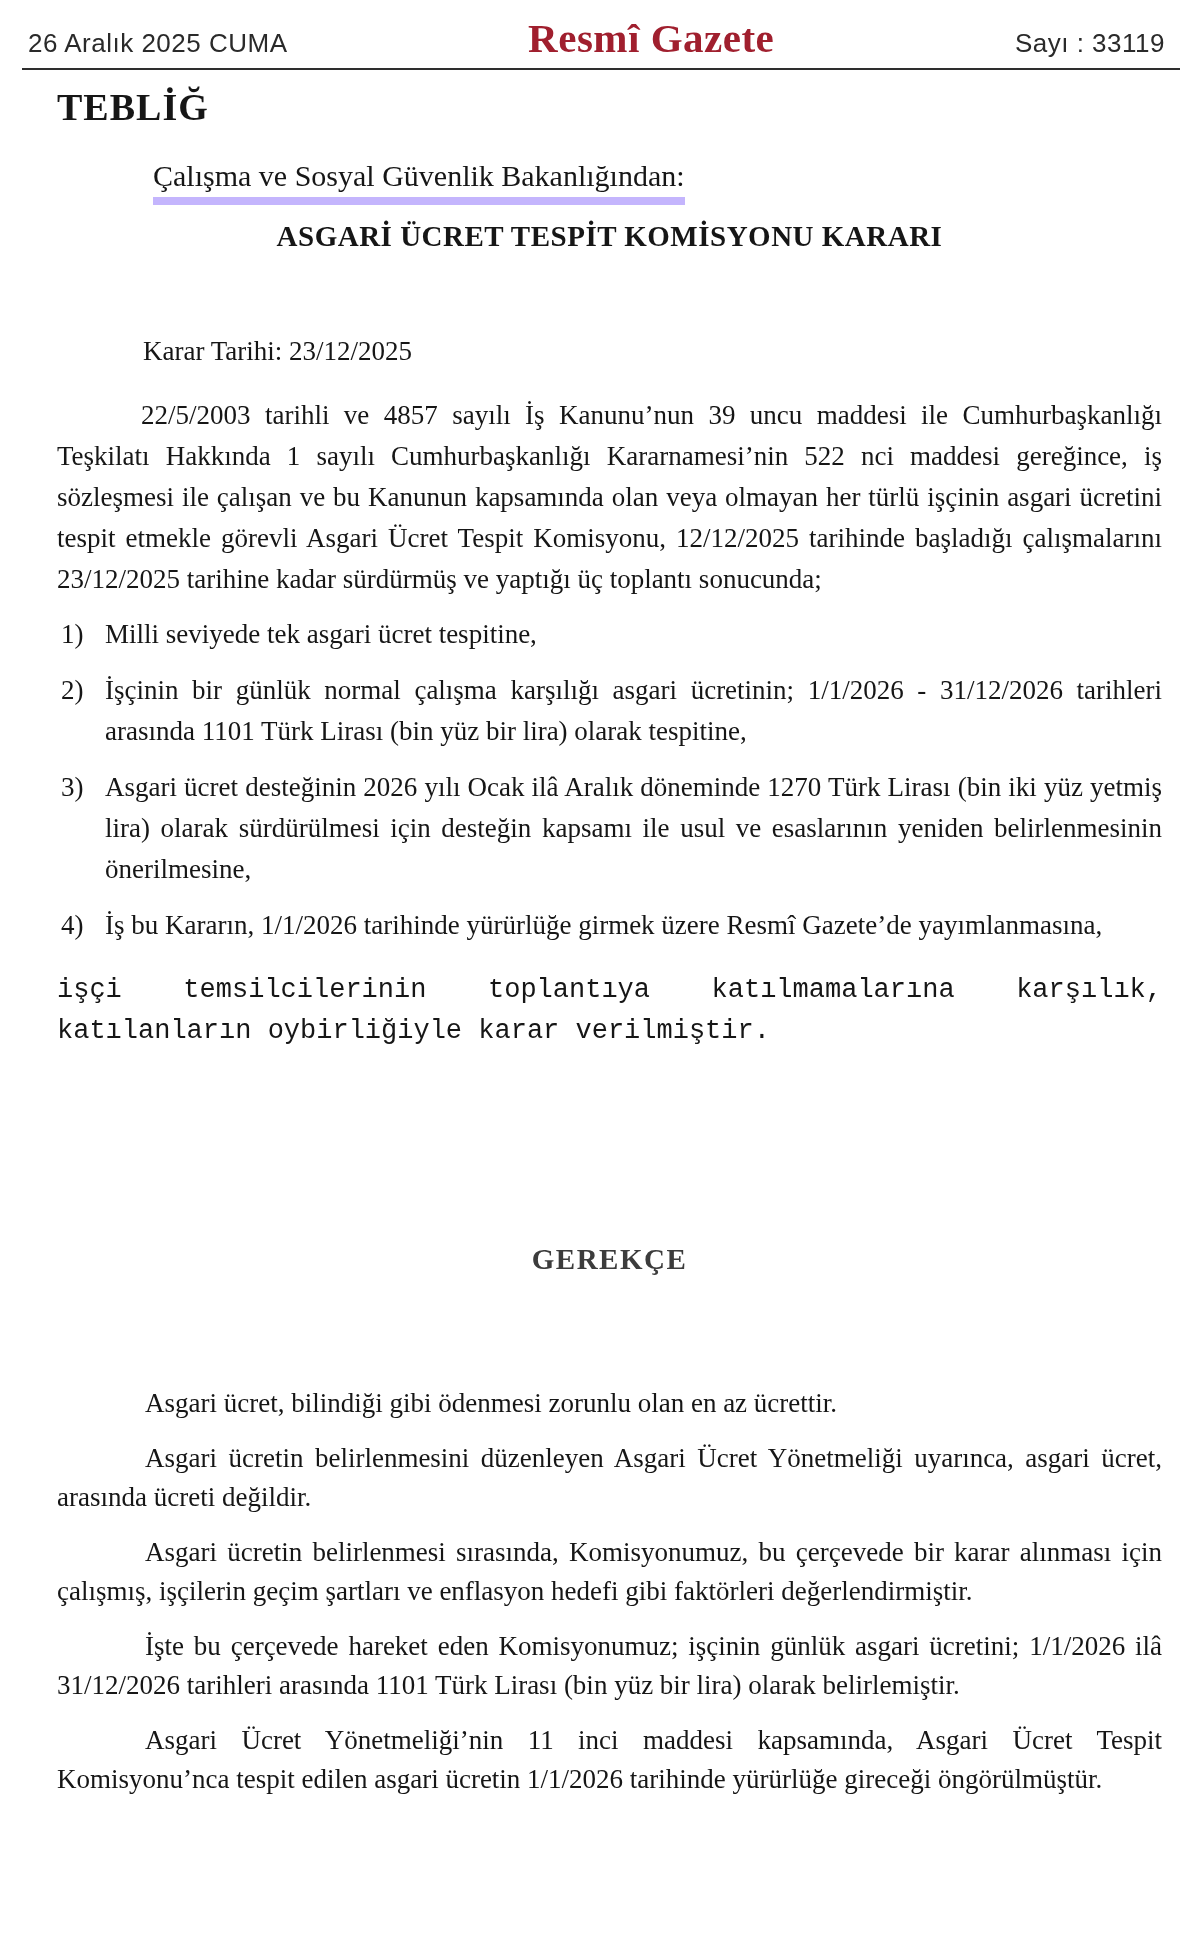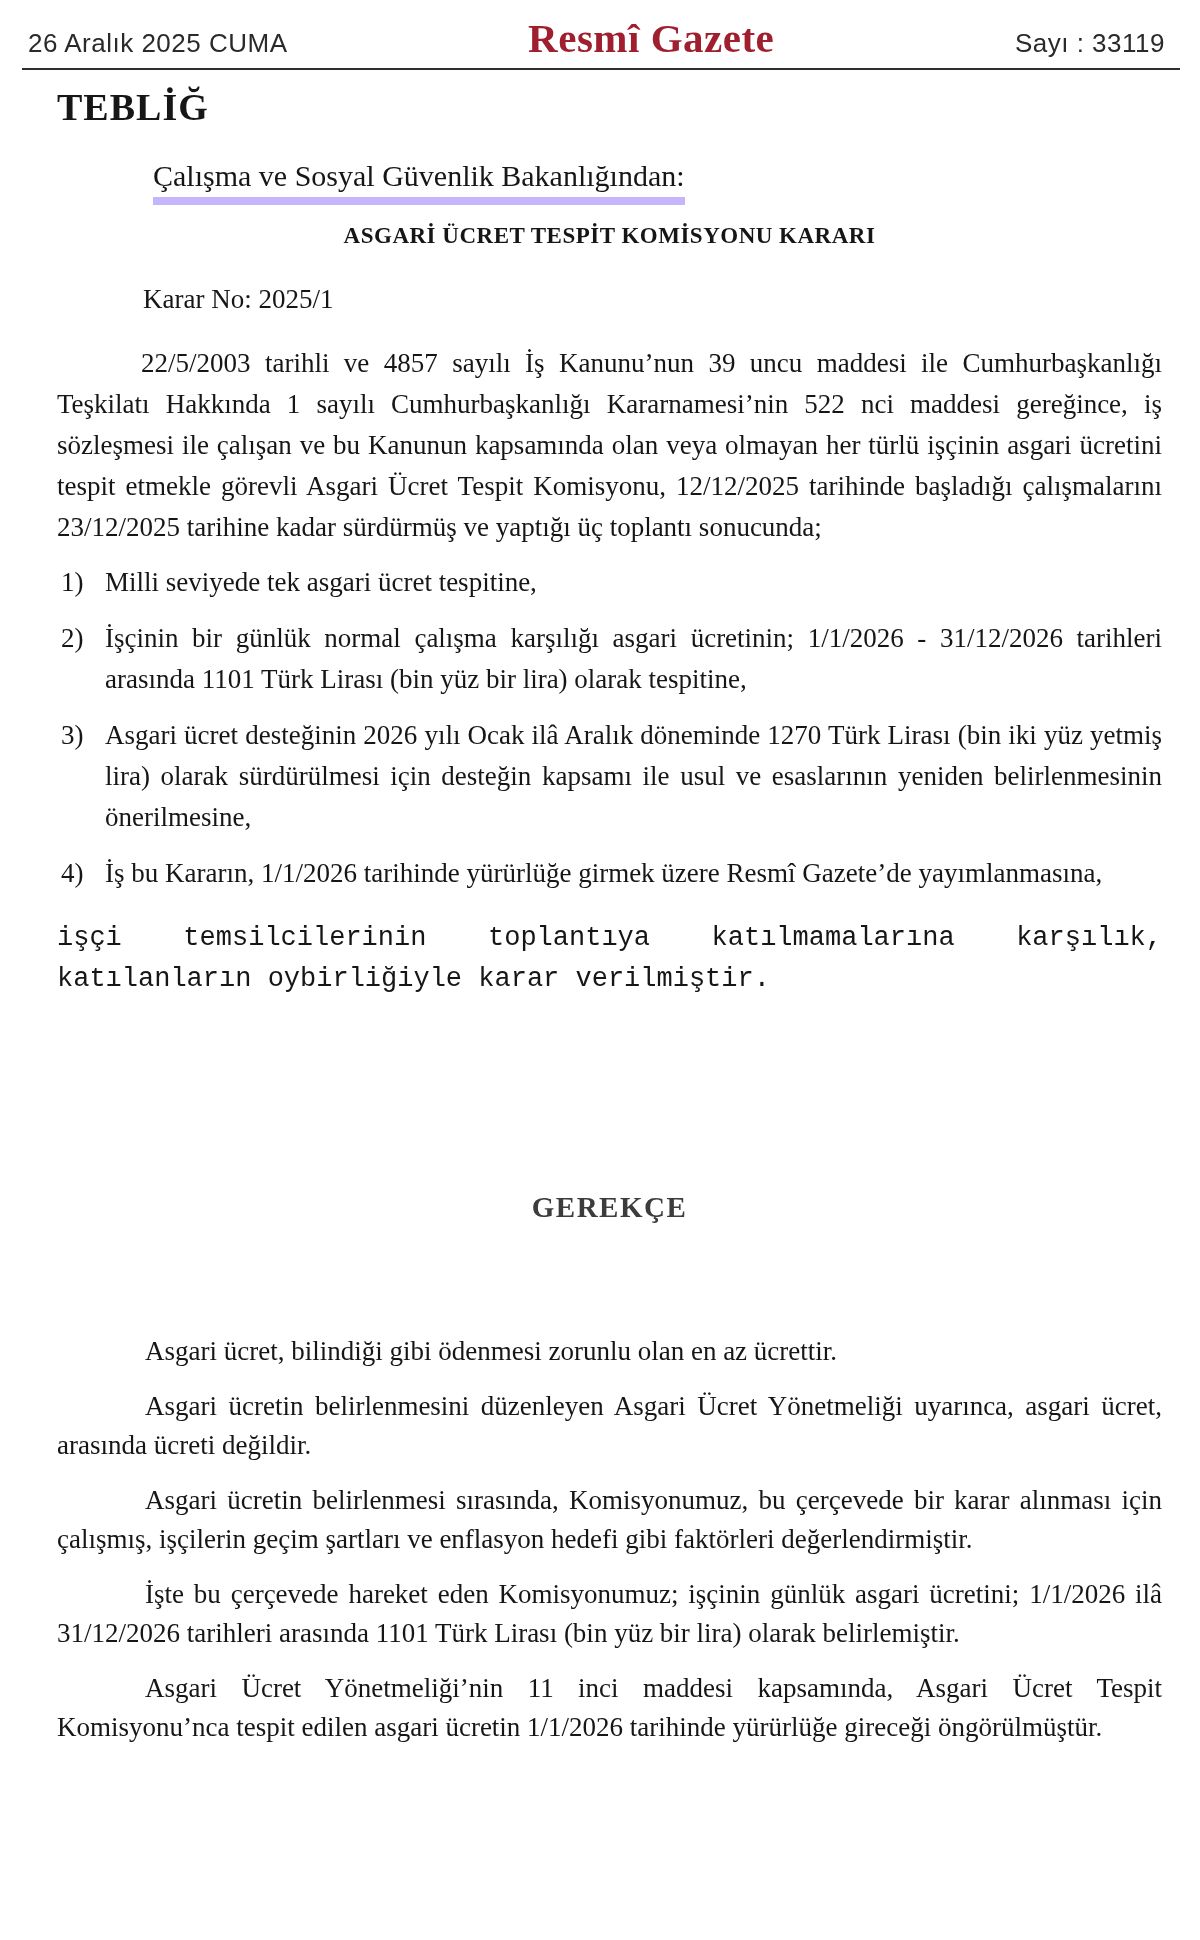--- a/index.html
+++ b/index.html
@@ -54,21 +54,21 @@
     font-size: 30px;
     line-height: 36px;
   }
   .authority span {
     display: inline-block;
     border-bottom: 8px solid #c4b5fd;
     padding-bottom: 3px;
   }
   .decision-title {
     text-align: center;
-    font-size: 23px;
+    font-size: 29px;
     font-weight: bold;
     margin-top: 14px;
     line-height: 34px;
     letter-spacing: 0.5px;
   }
   .karar-line {
     margin: 0 0 0 86px;
     font-size: 27px;
     line-height: 32px;
   }
@@ -129,21 +129,21 @@
 <div class="doc">
 
   <div class="teblig-title">TEBLİĞ</div>
 
   <div class="authority">
     <span>Çalışma ve Sosyal Güvenlik Bakanlığından:</span>
   </div>
 
   <div class="decision-title">ASGARİ ÜCRET TESPİT KOMİSYONU KARARI</div>
 
-  <div class="karar-line karar-no">Karar No: 2025/1</div>
+  <div class="karar-line karar-tarihi">Karar Tarihi: 23/12/2025</div>
 
   <div class="intro">22/5/2003 tarihli ve 4857 sayılı İş Kanunu’nun 39 uncu maddesi ile Cumhurbaşkanlığı Teşkilatı Hakkında 1 sayılı Cumhurbaşkanlığı Kararnamesi’nin 522 nci maddesi gereğince, iş sözleşmesi ile çalışan ve bu Kanunun kapsamında olan veya olmayan her türlü işçinin asgari ücretini tespit etmekle görevli Asgari Ücret Tespit Komisyonu, 12/12/2025 tarihinde başladığı çalışmalarını 23/12/2025 tarihine kadar sürdürmüş ve yaptığı üç toplantı sonucunda;</div>
 
   <div class="items">
     <div class="item">
       <div class="item-num">1)</div>
       <div class="item-text">Milli seviyede tek asgari ücret tespitine,</div>
     </div>
     <div class="item">
       <div class="item-num">2)</div>

